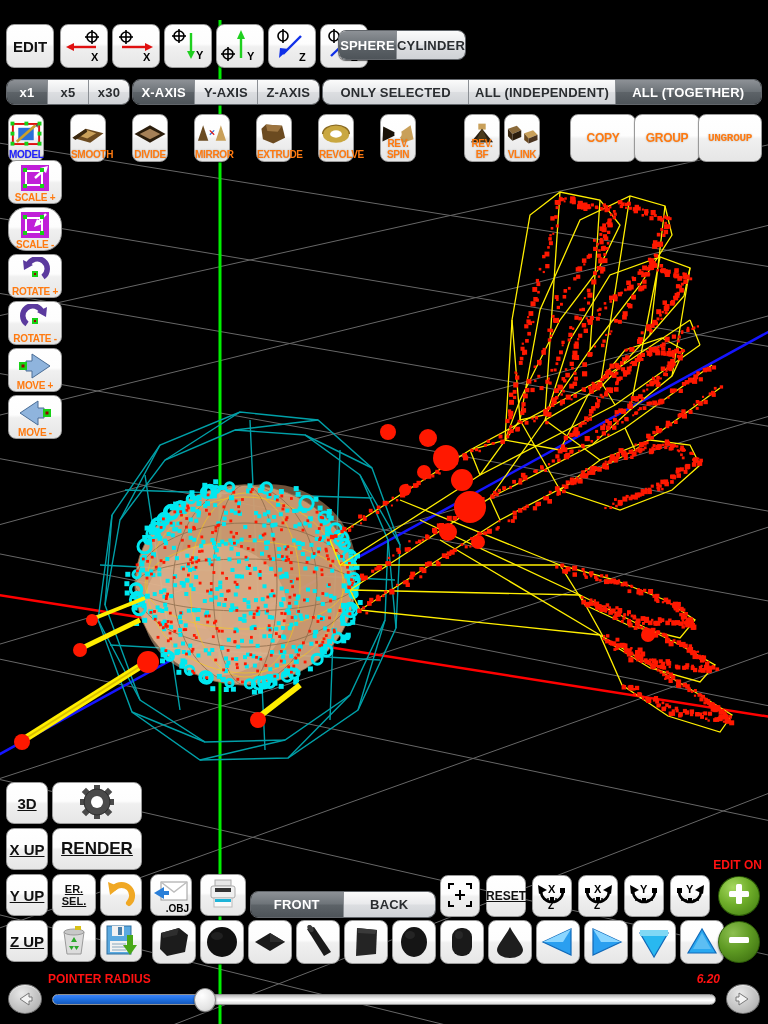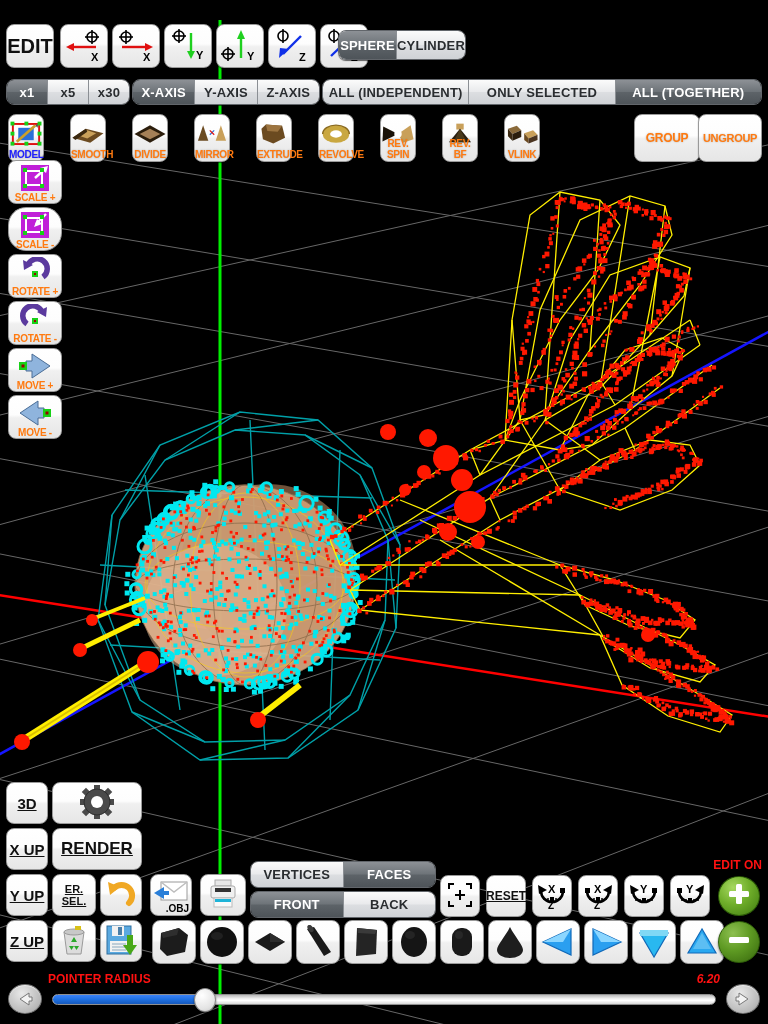--- a/index.html
+++ b/index.html
@@ -2419,21 +2419,21 @@
         <circle cx="405" cy="470" r="6"></circle>
         <circle cx="448" cy="512" r="9"></circle>
         <circle cx="478" cy="522" r="7"></circle>
         <circle cx="648" cy="615" r="7"></circle>
       </g>
     </svg>
   </div>
 
 
   <div class="row1">
-    <div class="btn" style="left:6px;width:48px;font-size:20px;">EDIT</div>
+    <div class="btn" style="left:6px;width:48px;font-size:15px;">EDIT</div>
 
     <div class="btn axis-btn" style="left:60px;width:48px;">
       <svg width="42" height="36" viewBox="0 0 42 36">
           <circle cx="29" cy="9" r="5" fill="none" stroke="#000" stroke-width="1.6"></circle>
           <line x1="29" y1="2" x2="29" y2="16" stroke="#000" stroke-width="1.6"></line>
           <line x1="22" y1="9" x2="36" y2="9" stroke="#000" stroke-width="1.6"></line>
           <line x1="6" y1="19" x2="33" y2="19" stroke="#e01010" stroke-width="2.4"></line>
           <polygon points="3,19 11,15 11,23" fill="#e01010"></polygon>
           <text x="28" y="33" font-size="11" font-family="Liberation Sans" fill="#000">X</text>
         </svg>
@@ -2511,22 +2511,22 @@
   </div>
   <div class="row2" style="left:132px;width:188px;">
     <div class="seg" style="height:26px;">
       <div class="on">X-AXIS</div>
       <div>Y-AXIS</div>
       <div>Z-AXIS</div>
     </div>
   </div>
   <div class="row2" style="left:322px;width:440px;">
     <div class="seg" style="height:26px;">
+      <div>ONLY SELECTED</div>
       <div>ALL (INDEPENDENT)</div>
-      <div>ONLY SELECTED</div>
       <div class="on">ALL (TOGETHER)</div>
     </div>
   </div>
 
   <div class="row3" style="left:0;width:768px;">
 
     <div class="tool btn" style="left:8px;">
       <span class="glyph">
         <svg width="44" height="32" viewBox="0 0 44 32">
           <rect x="5" y="3" width="34" height="26" fill="none" stroke="#e01010" stroke-width="2.5"></rect>
@@ -2606,21 +2606,21 @@
       <span class="glyph">
         <svg width="46" height="30" viewBox="0 0 46 30">
             <path d="M23 15 L3 5 L2 25 Z" fill="#1a1208"></path>
             <path d="M23 15 L40 3 L44 22 L30 27 Z" fill="#c9a05a"></path>
             <circle cx="23" cy="15" r="5" fill="#ffffff"></circle>
           </svg>
       </span>
       <span class="tlabel">REV. SPIN</span>
     </div>
 
-    <div class="tool btn" style="left:442px;">
+    <div class="tool btn" style="left:464px;">
       <span class="glyph">
         <svg width="46" height="30" viewBox="0 0 46 30">
             <rect x="18" y="1" width="10" height="8" fill="#c9a05a"></rect>
             <path d="M23 8 L8 26 L38 26 Z" fill="#2b2012"></path>
             <path d="M23 8 L14 26 L32 26 Z" fill="#4a3a1c"></path>
           </svg>
       </span>
       <span class="tlabel">REV. BF</span>
     </div>
 
@@ -2631,24 +2631,27 @@
             <polygon points="4,8 10,15 10,24 4,18" fill="#3a2810"></polygon>
             <polygon points="10,15 22,10 22,19 10,24" fill="#2b1d0c"></polygon>
             <polygon points="26,14 38,10 44,16 32,21" fill="#c9a05a"></polygon>
             <polygon points="26,14 32,21 32,28 26,23" fill="#6b4a20"></polygon>
             <polygon points="32,21 44,16 44,23 32,28" fill="#4a3420"></polygon>
           </svg>
       </span>
       <span class="tlabel">VLINK</span>
     </div>
 
+    <div class="tool wide btn textonly" style="left:570px;">
+      <span class="tlabel">COPY</span>
+    </div>
     <div class="tool wide btn textonly" style="left:634px;">
       <span class="tlabel">GROUP</span>
     </div>
-    <div class="tool wide btn textonly" style="left:698px;width:64px;">
+    <div class="tool wide btn textonly" style="left:698px;width:64px;font-family:Liberation Mono, monospace;">
       <span class="tlabel" style="font-size:11px;">UNGROUP</span>
     </div>
   </div>
 
   <div class="side btn" style="top:160px;">
     <span class="sglyph">
       <svg width="32" height="30" viewBox="0 0 32 30">
           <rect x="2" y="2" width="28" height="26" fill="#c020d8"></rect>
           <rect x="7" y="8" width="16" height="14" fill="none" stroke="#fff" stroke-width="2"></rect>
           <line x1="16" y1="15" x2="27" y2="5" stroke="#fff" stroke-width="2.4"></line>
@@ -2809,26 +2812,20 @@
       <svg width="32" height="32" viewBox="0 0 32 32">
           <rect x="8" y="2" width="16" height="6" fill="#e8e8e8" stroke="#aaa"></rect>
           <rect x="4" y="8" width="24" height="12" rx="2" fill="#f0f0f0" stroke="#aaa"></rect>
           <rect x="8" y="10" width="16" height="4" fill="#333"></rect>
           <rect x="7" y="20" width="18" height="9" fill="#fafafa" stroke="#bbb"></rect>
           <rect x="8" y="21" width="16" height="3" fill="#1fb4d8"></rect>
         </svg>
     </span>
   </div>
 
-  <div style="position:absolute;left:250px;top:861px;width:186px;z-index:20;">
-    <div class="seg" style="height:27px;">
-      <div>VERTICES</div>
-      <div class="on">FACES</div>
-    </div>
-  </div>
   <div style="position:absolute;left:250px;top:891px;width:186px;z-index:20;">
     <div class="seg" style="height:27px;">
       <div class="on">FRONT</div>
       <div>BACK</div>
     </div>
   </div>
 
   <div class="editon">EDIT ON</div>
 
   <div class="bl btn" style="left:440px;top:875px;width:40px;height:42px;">

